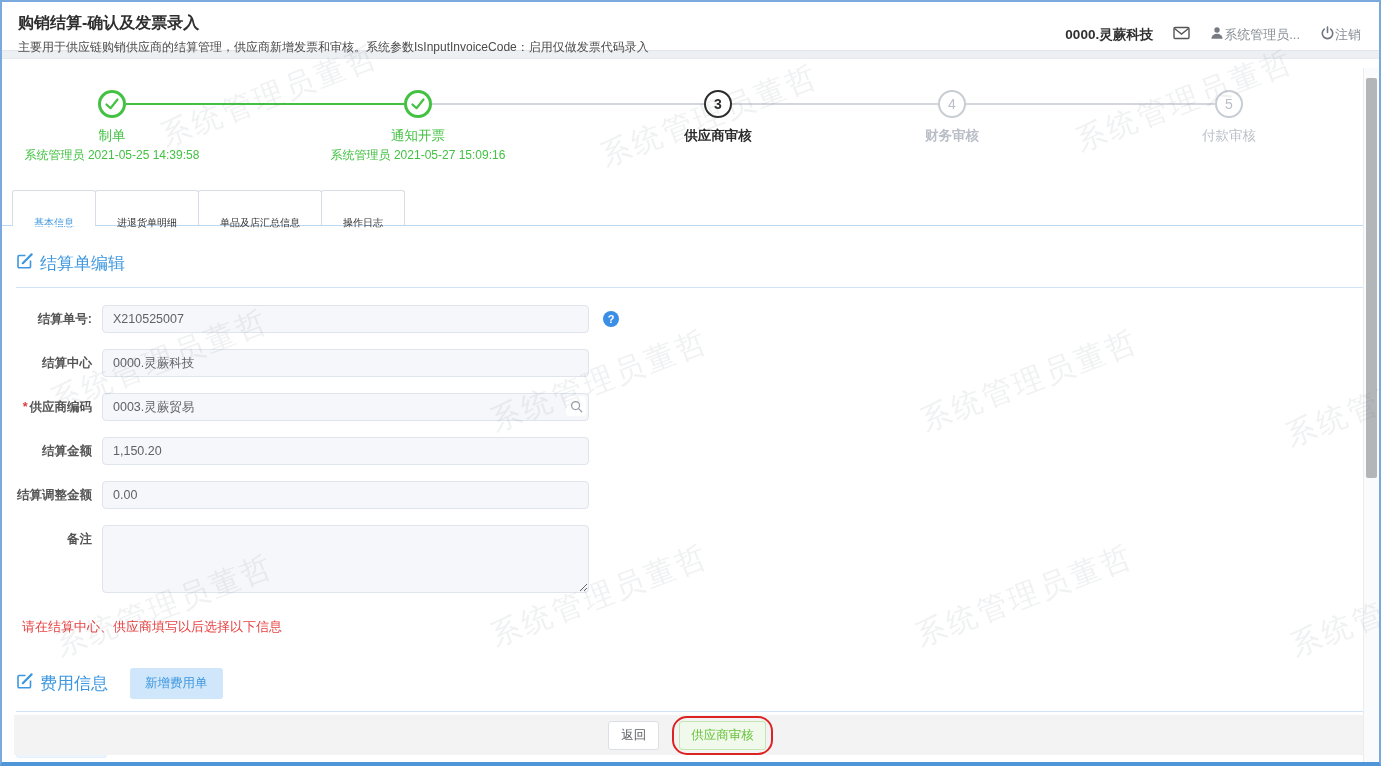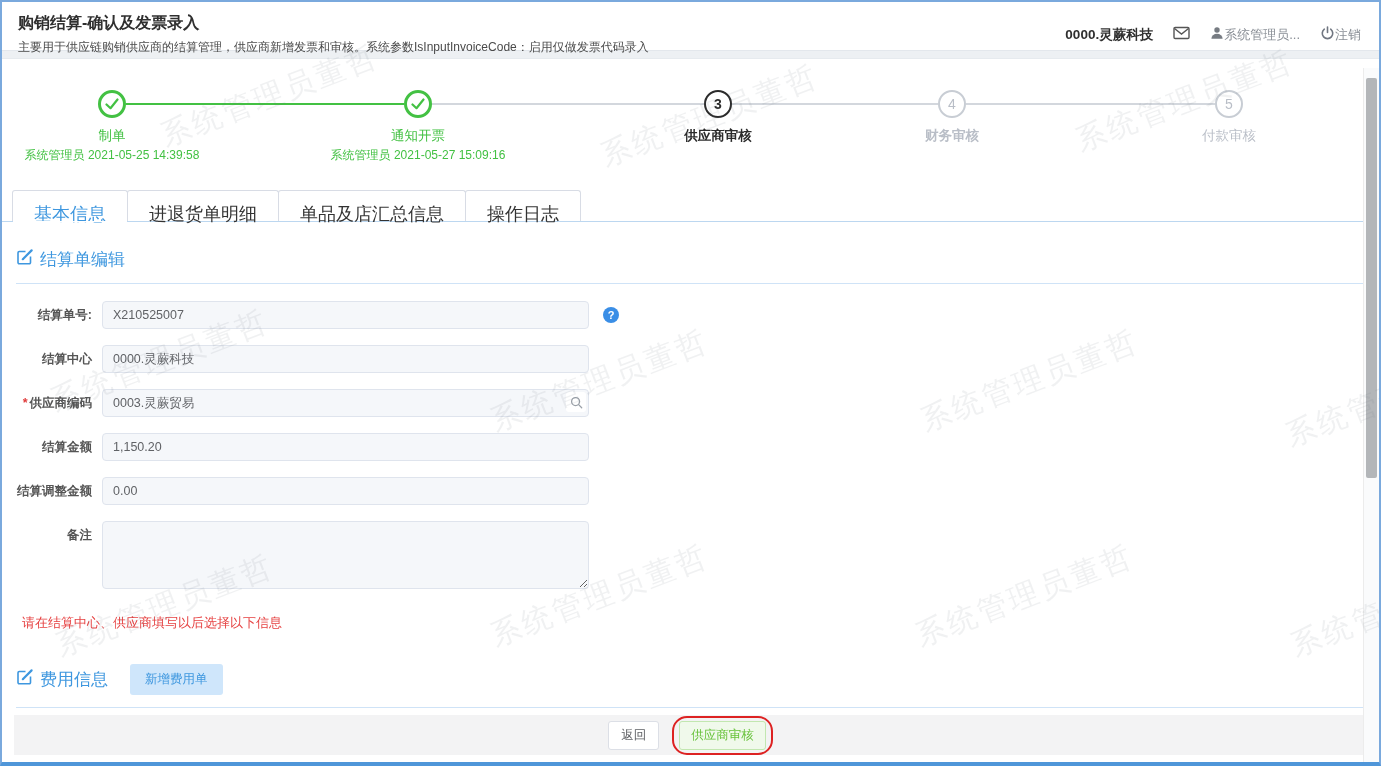--- a/index.html
+++ b/index.html
@@ -31,21 +31,21 @@
   .c-current .step-num { color:#2b2b2b; }
   .c-pending .step-num { color:#b9bec7; font-weight:normal; }
   .step-label { position:absolute; top:52px; width:160px; text-align:center; font-size:13.5px; }
   .l-done { color:#43c143; }
   .l-current { color:#2b2b2b; font-weight:bold; }
   .l-pending { color:#b9bec7; }
   .step-meta { position:absolute; top:72px; width:240px; text-align:center; font-size:12px; color:#43c143; }
 
   
   .tabs { display:flex; padding-left:10px; margin-top:10px; border-bottom:1px solid #bcd7f0; }
-  .tab { height:31px; line-height:30px; padding:8px 21px; font-size:18px; color:#333; background:#fff; border:1px solid #d8dce5; border-bottom:none; border-radius:3px 3px 0 0; margin-left:-1px; position:relative; cursor:pointer; }
+  .tab { height:31px; line-height:30px; padding:17px 21px; font-size:10px; color:#333; background:#fff; border:1px solid #d8dce5; border-bottom:none; border-radius:3px 3px 0 0; margin-left:-1px; position:relative; cursor:pointer; }
   .tab:first-child { margin-left:0; }
   .tab.active { color:#3e97df; }
   .tab.active::after { content:""; position:absolute; left:0; right:0; bottom:-1px; height:1px; background:#fff; }
 
   
   .main { padding:0 14px; }
   .section-head { display:flex; align-items:center; gap:6px; margin-top:26px; color:#3e97df; font-size:17px; }
   .section-divider { border-bottom:1px solid #cfe3f7; margin-top:12px; }
 
   .form { margin-top:17px; }

